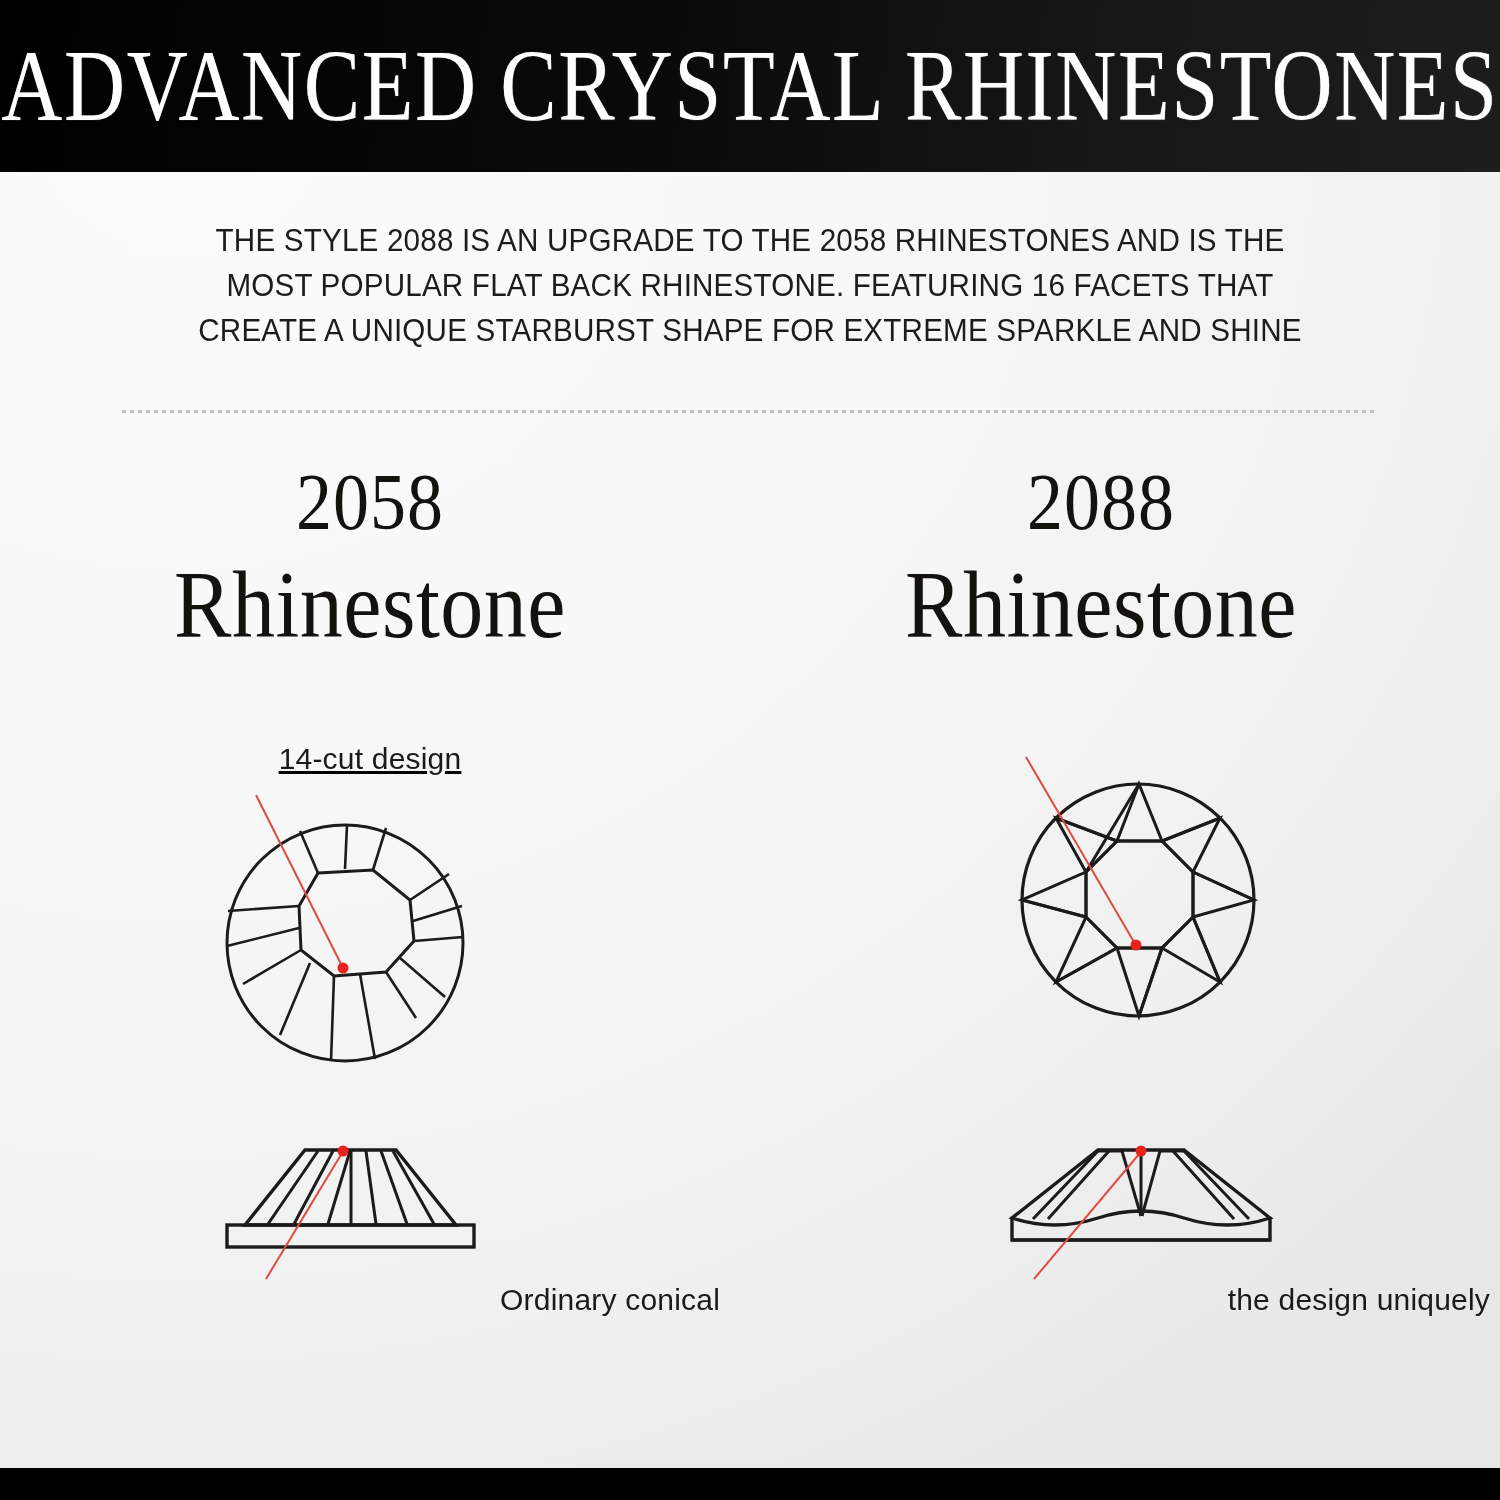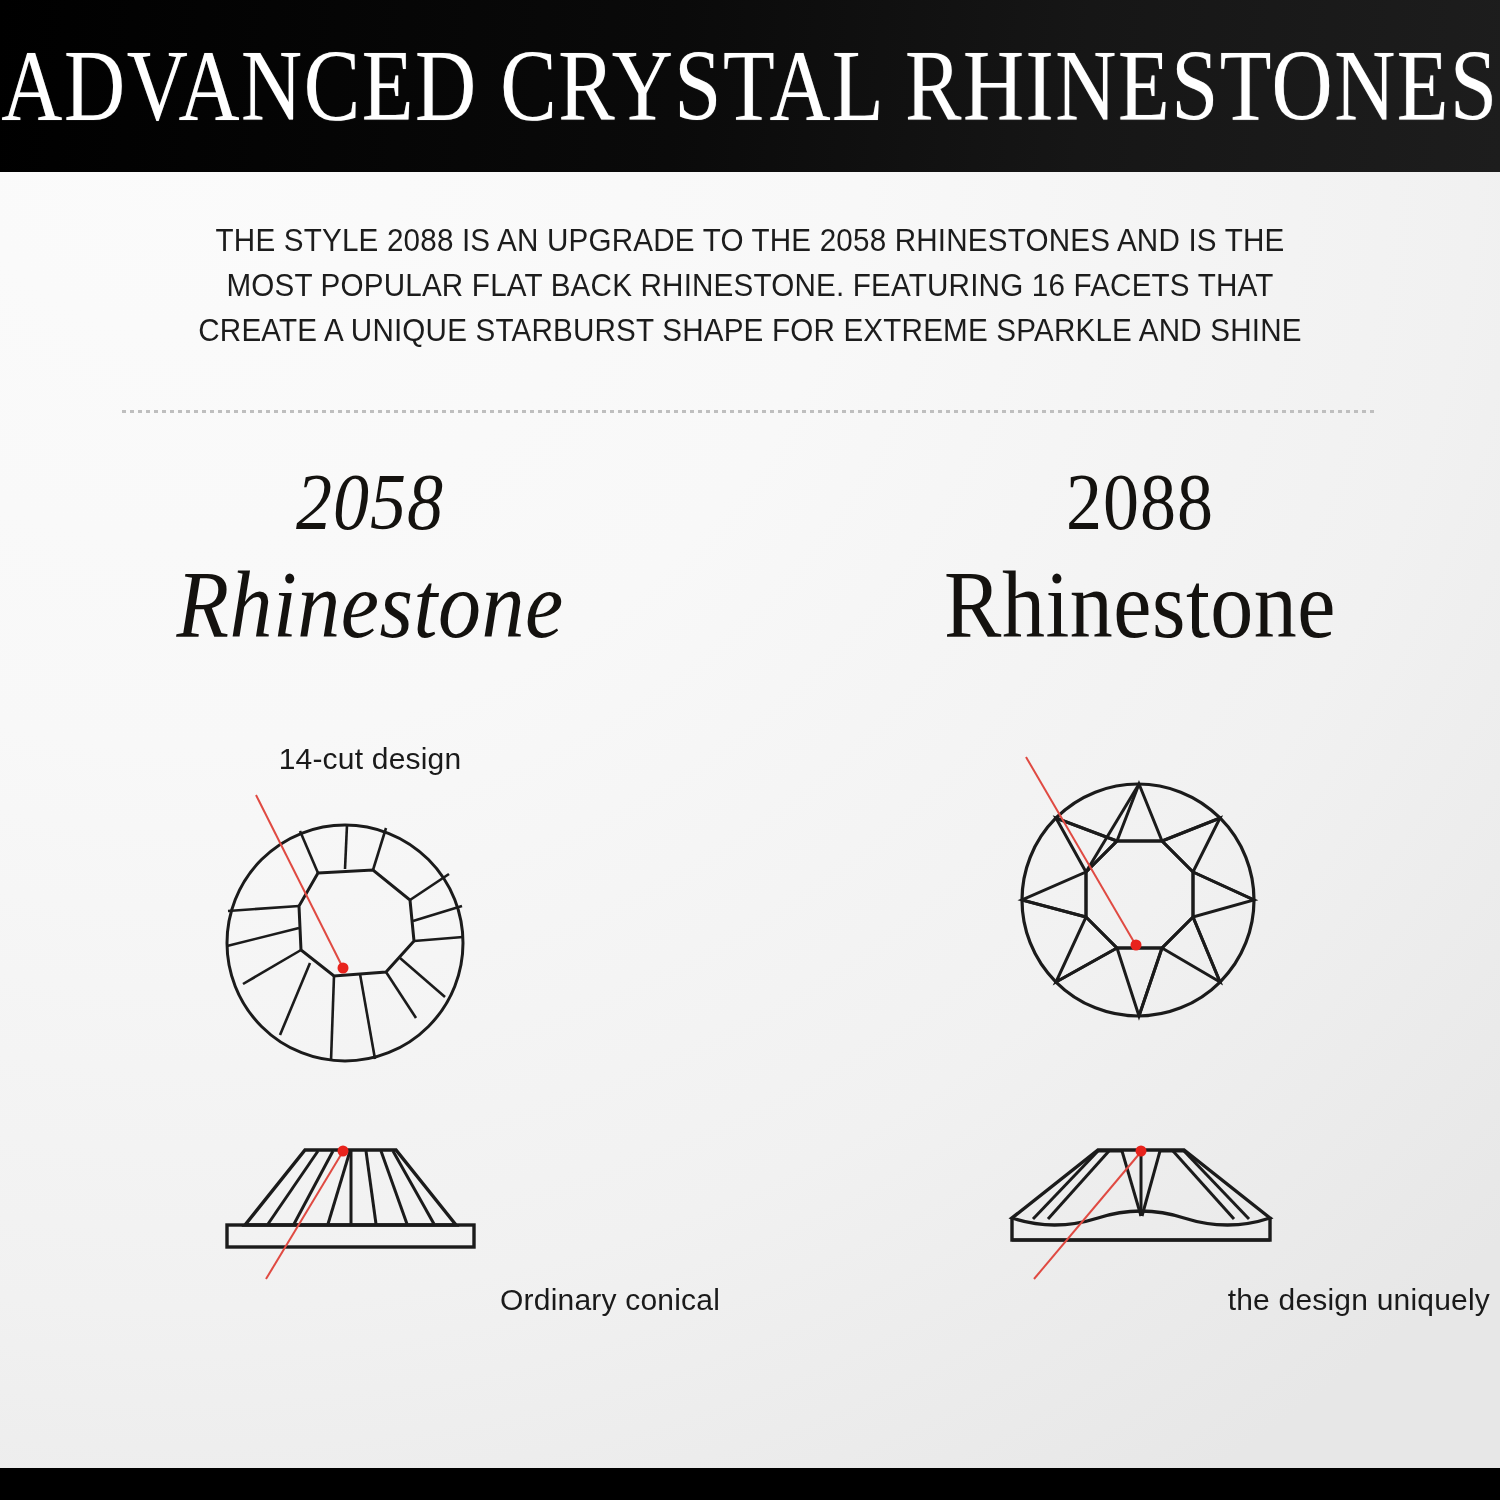--- a/index.html
+++ b/index.html
@@ -86,22 +86,22 @@
       #bfbfbf 0px, #bfbfbf 4px,
       rgba(255,255,255,0) 4px, rgba(255,255,255,0) 8px);
   }
 
   
   .col {
     position: absolute;
     top: 470px;
     width: 700px;
   }
-  .col-left  { left: 20px; font-style: italic; }
-  .col-right { left: 790px; }
+  .col-left  { left: 20px; }
+  .col-right { left: 751px; }
 
   .headline {
     font-family: "Liberation Serif", serif;
     color: #14120f;
     text-align: center;
     line-height: 1;
     -webkit-font-smoothing: antialiased;
   }
   .headline .num {
     display: block;
@@ -117,21 +117,21 @@
     letter-spacing: 0.5px;
     transform: scaleY(1.1);
     transform-origin: center top;
   }
 
   
   .diagram-block {
     position: absolute;
     width: 700px;
   }
-  .top-view-block  { top: 740px; }
+  .top-view-block  { top: 740px; text-decoration: underline; }
   .side-view-block { top: 1120px; }
   .top-view-block.left,  .side-view-block.left  { left: 20px; }
   .top-view-block.right, .side-view-block.right { left: 790px; }
 
   .callout-label {
     text-align: center;
     font-size: 30px;
     color: #1a1a1a;
     line-height: 38px;
     letter-spacing: 0.2px;

